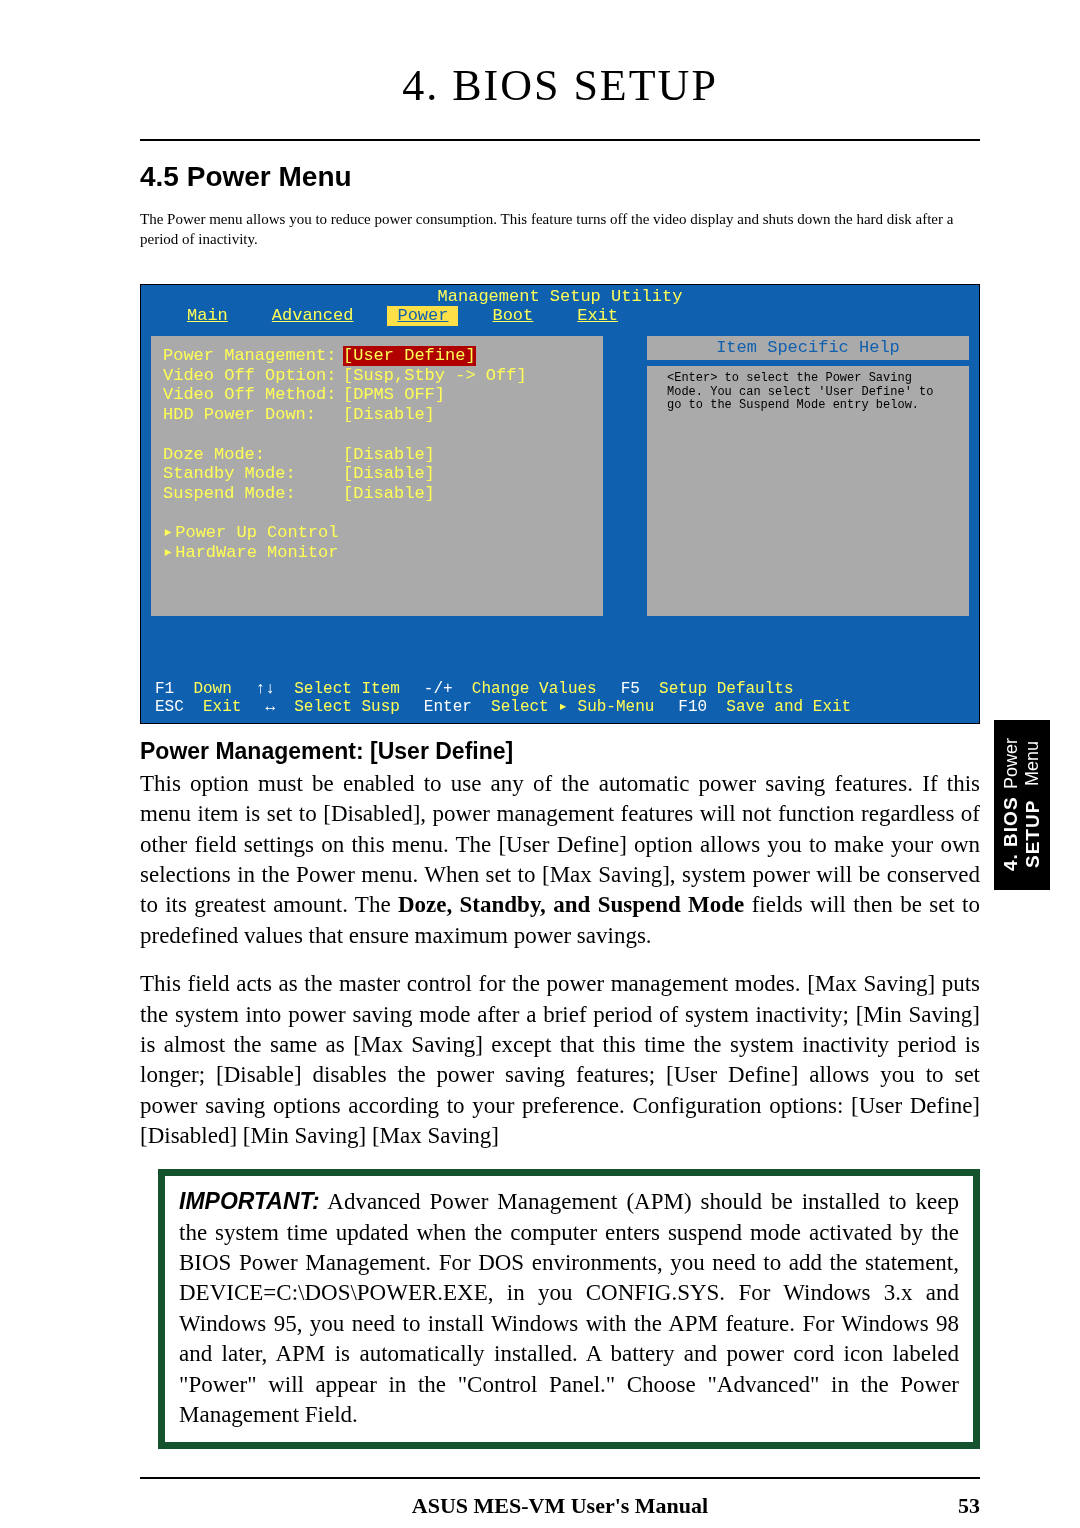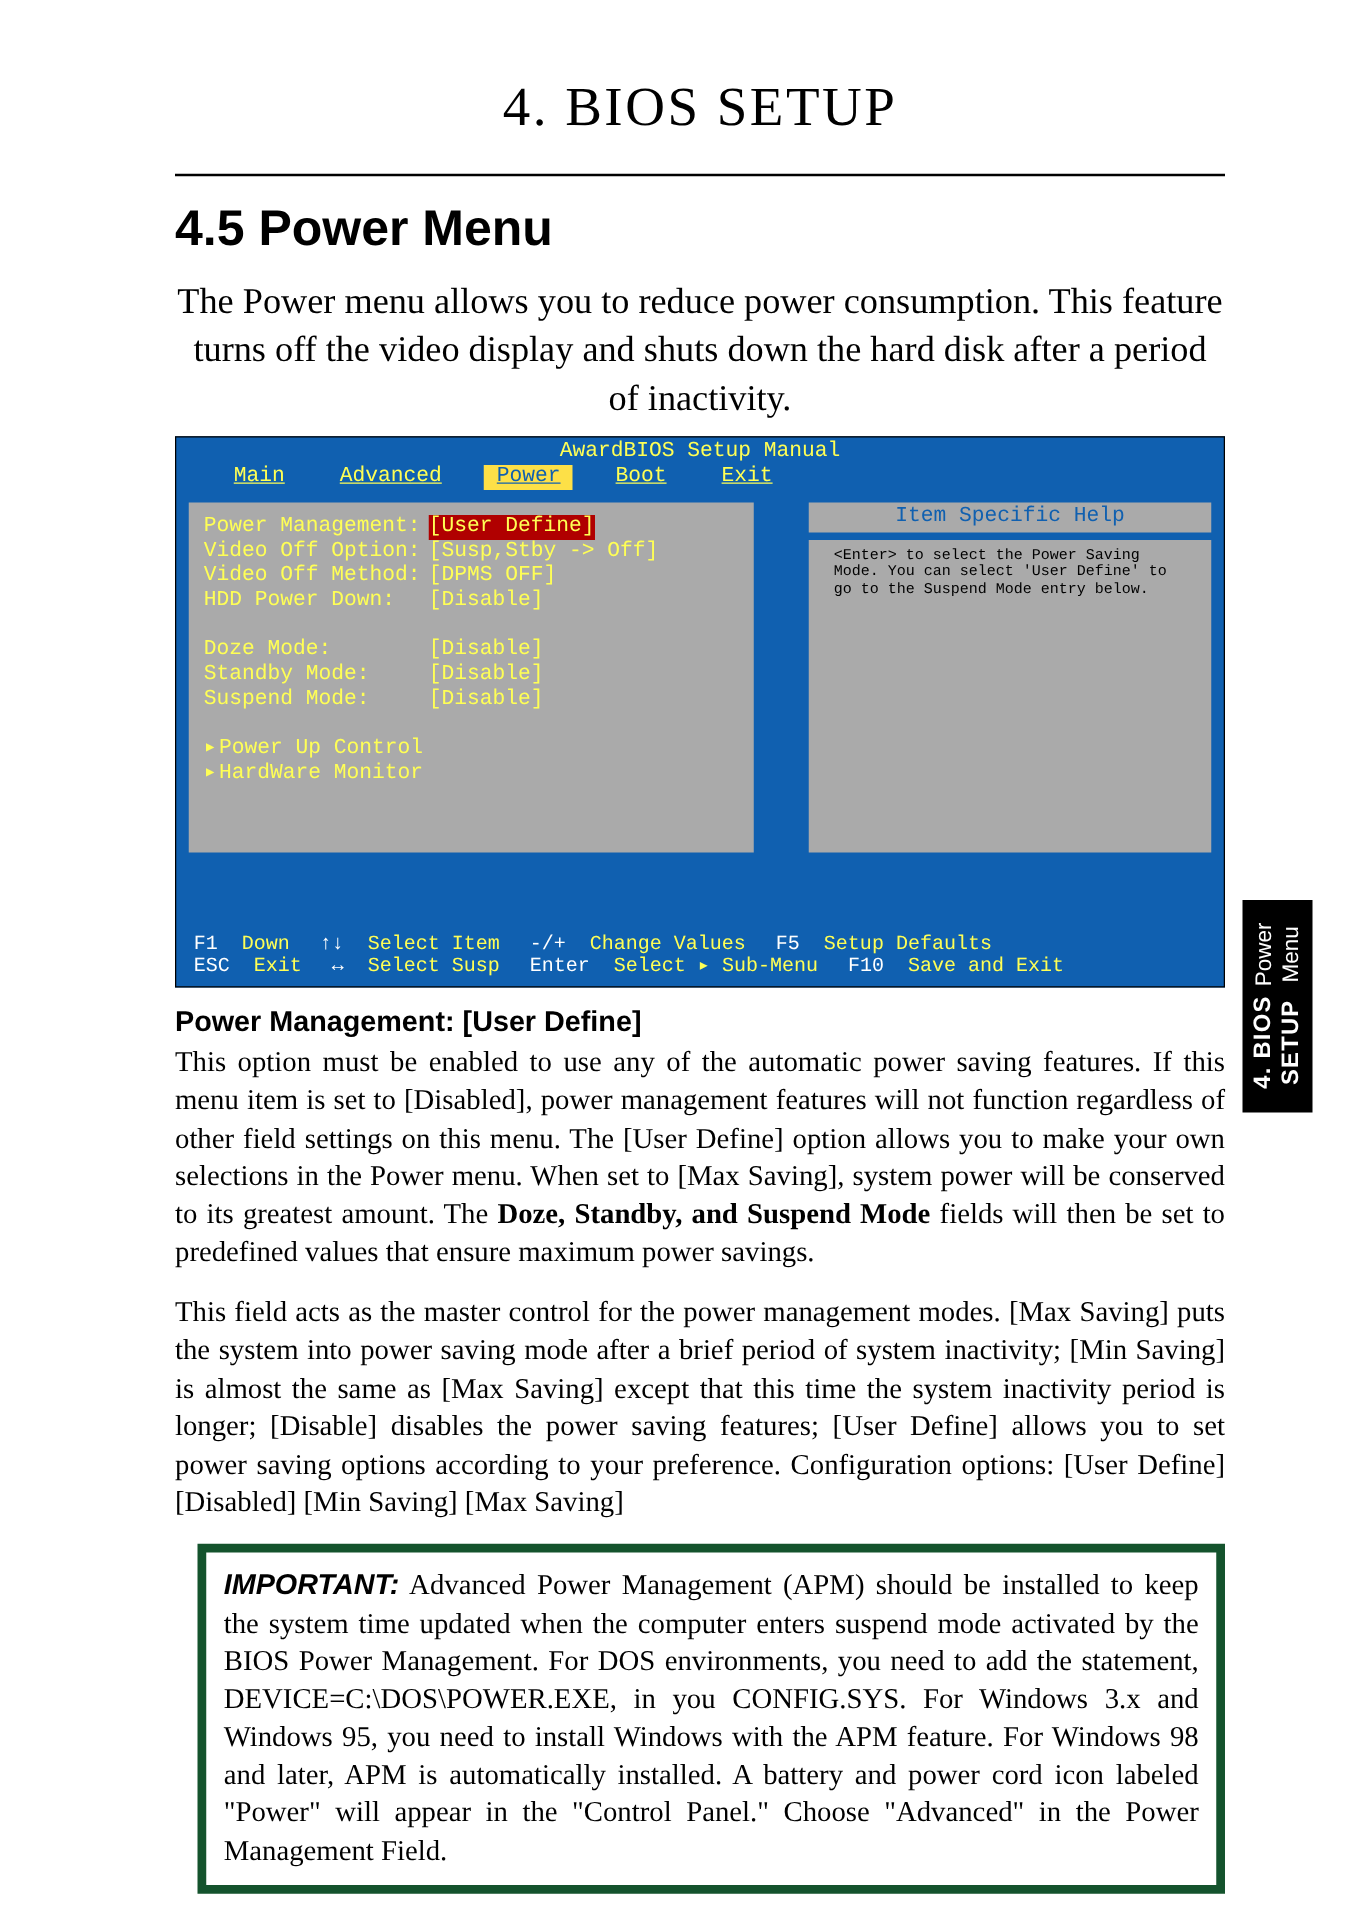--- a/index.html
+++ b/index.html
@@ -18,30 +18,29 @@
     font-weight: normal;
     letter-spacing: 2px;
     margin-bottom: 28px;
   }
   hr.top-rule {
     border: none;
     border-top: 2px solid #000;
     margin-bottom: 20px;
   }
   .section-title {
-    font-size: 40px;
+    font-size: 28px;
     font-weight: bold;
     font-family: Arial, Helvetica, sans-serif;
     margin-bottom: 16px;
   }
   .intro {
-    font-size: 29px;
+    font-size: 15px;
     line-height: 1.35;
-    margin-bottom: 10px;
-    text-align: center;
+    margin-bottom: 34px;
   }
   
   .bios {
     font-family: "Courier New", monospace;
     font-size: 17px;
     line-height: 1.16;
     background: #1060b0;
     color: #fff;
     width: 100%;
     border: 1px solid #000;
@@ -186,21 +185,21 @@
 </head>
 <body>
 
 <div class="chapter-title">4.  BIOS SETUP</div>
 <hr class="top-rule">
 
 <div class="section-title">4.5 Power Menu</div>
 <p class="intro">The Power menu allows you to reduce power consumption.  This feature turns off the video display and shuts down the hard disk after a period of inactivity.</p>
 
 <div class="bios">
-  <div class="bios-title">AwardBIOS Setup Manual</div>
+  <div class="bios-title">Management Setup Utility</div>
   <div class="bios-tabs">
     <span class="bios-tab">Main</span>
     <span class="bios-tab">Advanced</span>
     <span class="bios-tab active">Power</span>
     <span class="bios-tab">Boot</span>
     <span class="bios-tab">Exit</span>
   </div>
 
   <div class="bios-body">
     <div class="bios-main">

